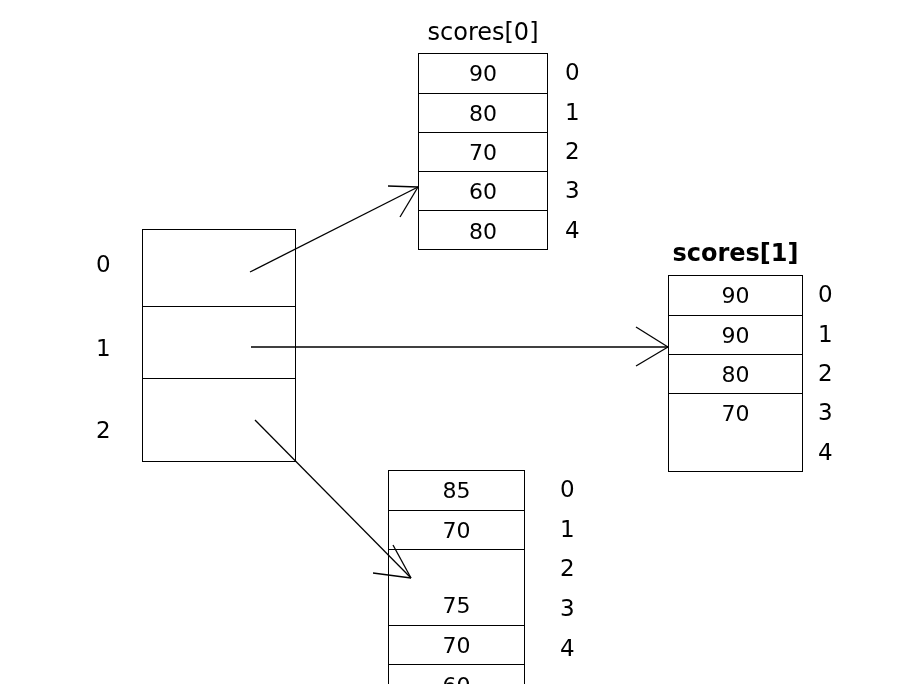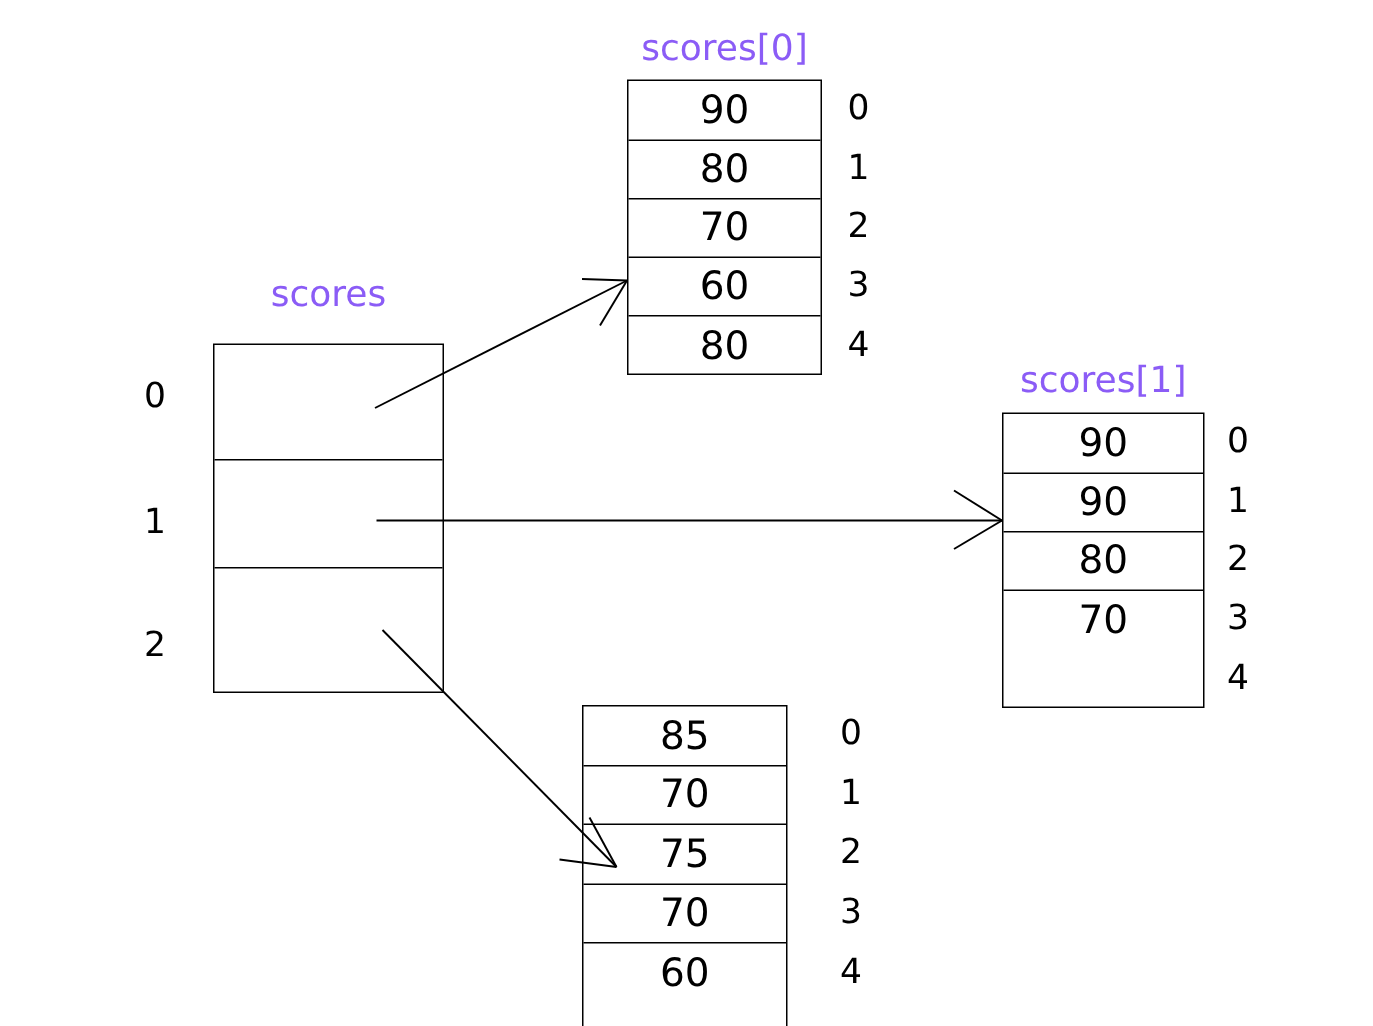--- a/index.html
+++ b/index.html
@@ -25,35 +25,35 @@
     width: 915px;
     height: 684px;
     pointer-events: none;
   }
   .array-title {
     position: absolute;
     font-size: 24px;
     line-height: 24px;
     white-space: nowrap;
     text-align: center;
-    color: #8b5cf6;
+    color: #000000;
   }
   .array-box {
     position: absolute;
     border: 1.4px solid #000;
     box-sizing: border-box;
     background: transparent;
   }
   .cell {
     box-sizing: border-box;
     border-bottom: 1.4px solid #000;
     display: flex;
     align-items: center;
     justify-content: center;
-    font-size: 26px;
+    font-size: 22px;
     color: #000;
   }
   .cell:last-child {
     border-bottom: none;
   }
   .idx-label {
     position: absolute;
     font-size: 23px;
     line-height: 23px;
     color: #000;
@@ -79,21 +79,20 @@
       <line x1="668" y1="347" x2="636" y2="366" stroke="#000" stroke-width="1.3"></line>
     </g>
 
     <g>
       <line x1="255" y1="420" x2="411" y2="578" stroke="#000" stroke-width="1.3"></line>
       <line x1="411" y1="578" x2="373" y2="573" stroke="#000" stroke-width="1.3"></line>
       <line x1="411" y1="578" x2="393" y2="545" stroke="#000" stroke-width="1.3"></line>
     </g>
   </svg>
 
-  <div class="array-title" style="left:142px; top:184px; width:154px;">scores</div>
 
   <div class="array-box" style="left:142px; top:229px; width:154px; height:233px;">
     <div class="cell" style="height:77px;"></div>
     <div class="cell" style="height:72px;"></div>
     <div class="cell" style="height:81px;"></div>
   </div>
 
   <div class="idx-label" style="left:96px; top:253px;">0</div>
   <div class="idx-label" style="left:96px; top:337px;">1</div>
   <div class="idx-label" style="left:96px; top:419px;">2</div>
@@ -107,40 +106,40 @@
     <div class="cell" style="height:39px;">60</div>
     <div class="cell" style="height:40px;">80</div>
   </div>
 
   <div class="idx-label" style="left:565px; top:61px;">0</div>
   <div class="idx-label" style="left:565px; top:101px;">1</div>
   <div class="idx-label" style="left:565px; top:140px;">2</div>
   <div class="idx-label" style="left:565px; top:179px;">3</div>
   <div class="idx-label" style="left:565px; top:219px;">4</div>
 
-  <div class="array-title" style="left:668px; top:241px; width:135px;">scores[1]</div>
+  <div class="array-title" style="left:668px; top:241px; width:135px;font-weight:bold;">scores[1]</div>
 
   <div class="array-box" style="left:668px; top:275px; width:135px; height:197px;">
     <div class="cell" style="height:40px;">90</div>
     <div class="cell" style="height:39px;">90</div>
     <div class="cell" style="height:39px;">80</div>
     <div class="cell" style="height:39px;">70</div>
   </div>
 
   <div class="idx-label" style="left:818px; top:283px;">0</div>
   <div class="idx-label" style="left:818px; top:323px;">1</div>
   <div class="idx-label" style="left:818px; top:362px;">2</div>
   <div class="idx-label" style="left:818px; top:401px;">3</div>
   <div class="idx-label" style="left:818px; top:441px;">4</div>
 
 
   <div class="array-box" style="left:388px; top:470px; width:137px; height:223px;">
     <div class="cell" style="height:40px;">85</div>
     <div class="cell" style="height:39px;">70</div>
-    <div class="cell" style="height:40px;">75</div>
+    <div class="cell" style="height:40px;margin-top:36px;">75</div>
     <div class="cell" style="height:39px;">70</div>
     <div class="cell" style="height:40px;">60</div>
   </div>
 
   <div class="idx-label" style="left:560px; top:478px;">0</div>
   <div class="idx-label" style="left:560px; top:518px;">1</div>
   <div class="idx-label" style="left:560px; top:557px;">2</div>
   <div class="idx-label" style="left:560px; top:597px;">3</div>
   <div class="idx-label" style="left:560px; top:637px;">4</div>
 

